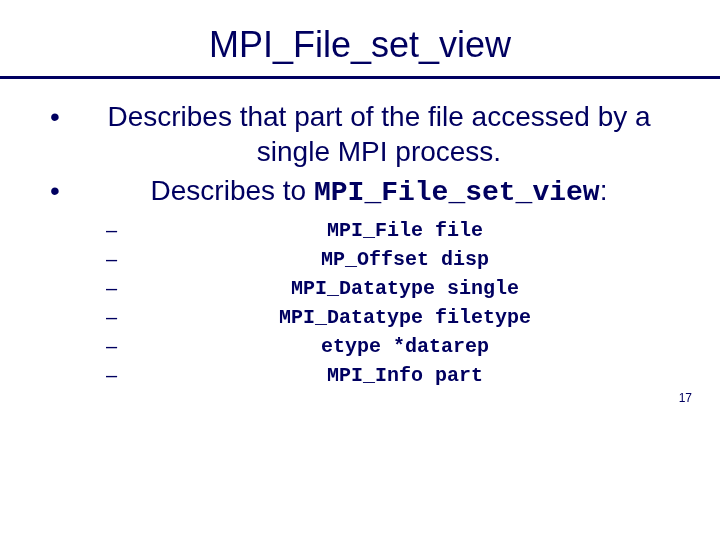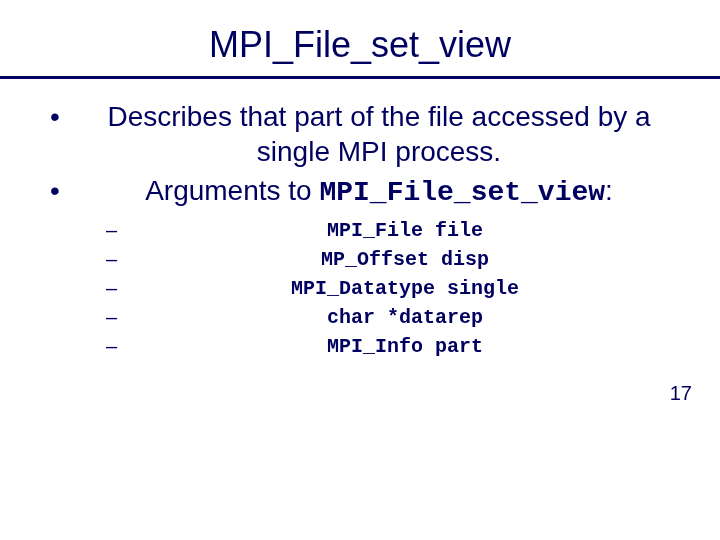--- a/index.html
+++ b/index.html
@@ -78,39 +78,40 @@
     font-weight: normal;
   }
   .mono {
     font-family: "Courier New", Courier, monospace;
     font-weight: bold;
   }
   .pagenum {
     position: absolute;
     bottom: 14px;
     right: 28px;
-    font-size: 20px;
+    font-size: 12px;
     color: #000060;
   }
 </style>
 </head>
 <body>
 
 <div class="slide">
   <h1 class="title">MPI_File_set_view</h1>
   <hr class="hr">
   <ul class="bullets">
     <li>
       <span>Describes that part of the file accessed by a single MPI process.</span>
     </li>
     <li>
-      <span>Arguments to </span><span class="mono">MPI_File_set_view</span><span>:</span>
+      <span>Describes to </span><span class="mono">MPI_File_set_view</span><span>:</span>
       <ul class="sublist">
         <li>MPI_File file</li>
         <li>MP_Offset disp</li>
         <li>MPI_Datatype single</li>
-        <li>char *datarep</li>
+        <li>MPI_Datatype filetype</li>
+        <li>etype *datarep</li>
         <li>MPI_Info part</li>
       </ul>
     </li>
   </ul>
   <div class="pagenum">17</div>
 </div>
 
 </body></html>

